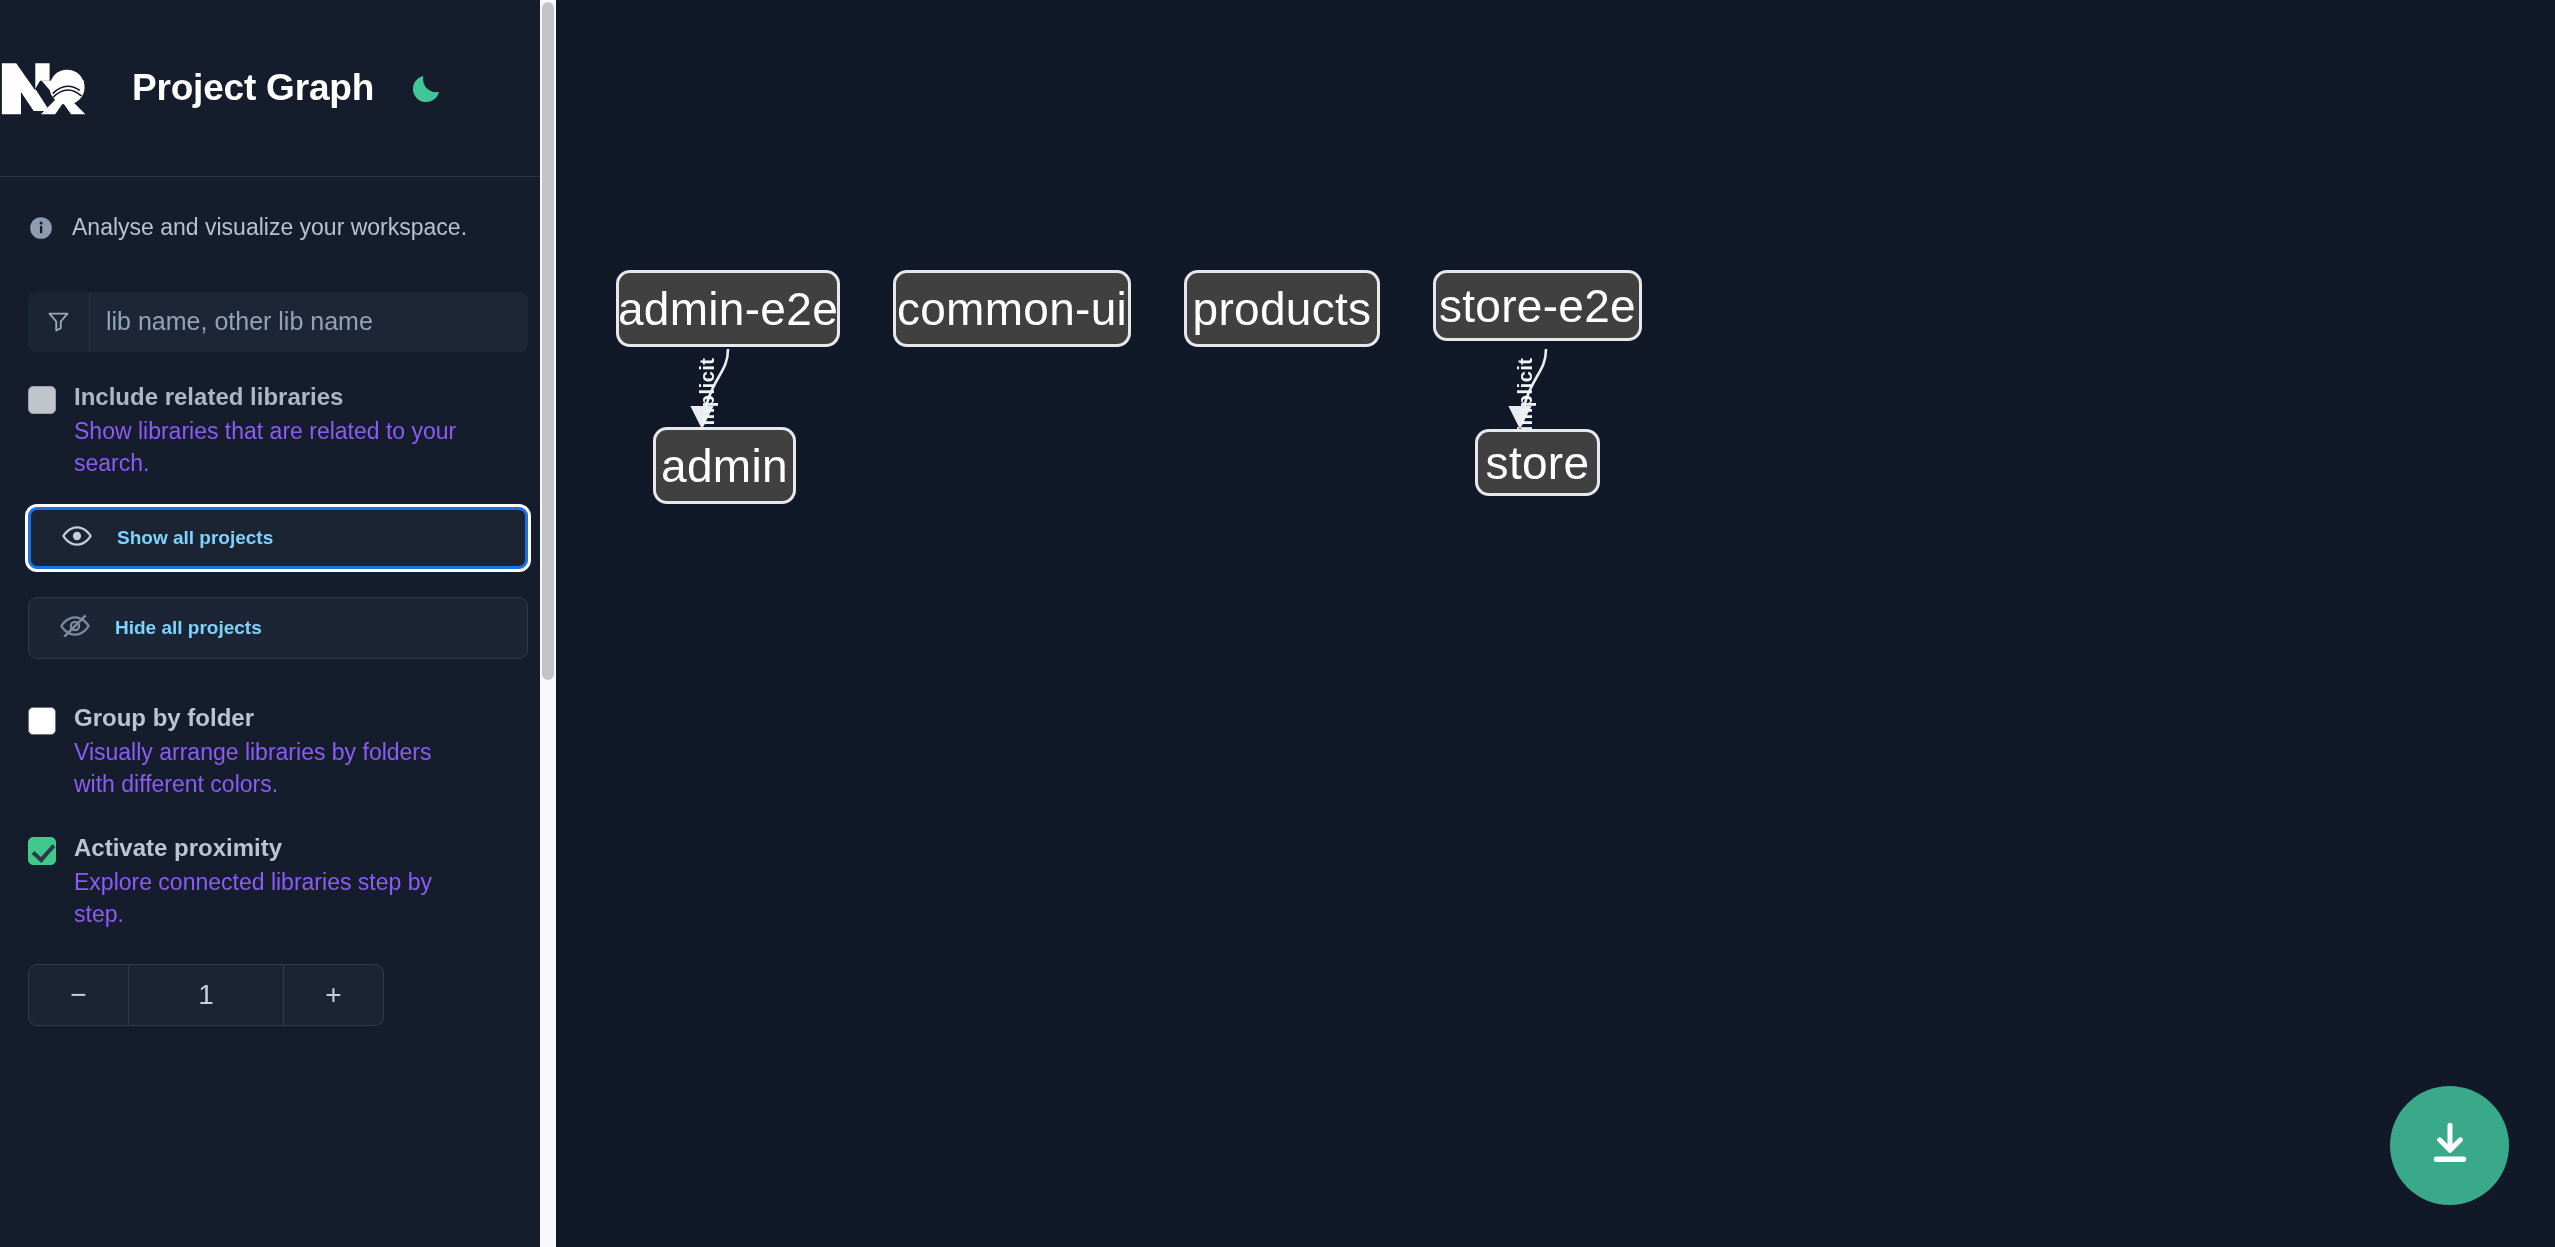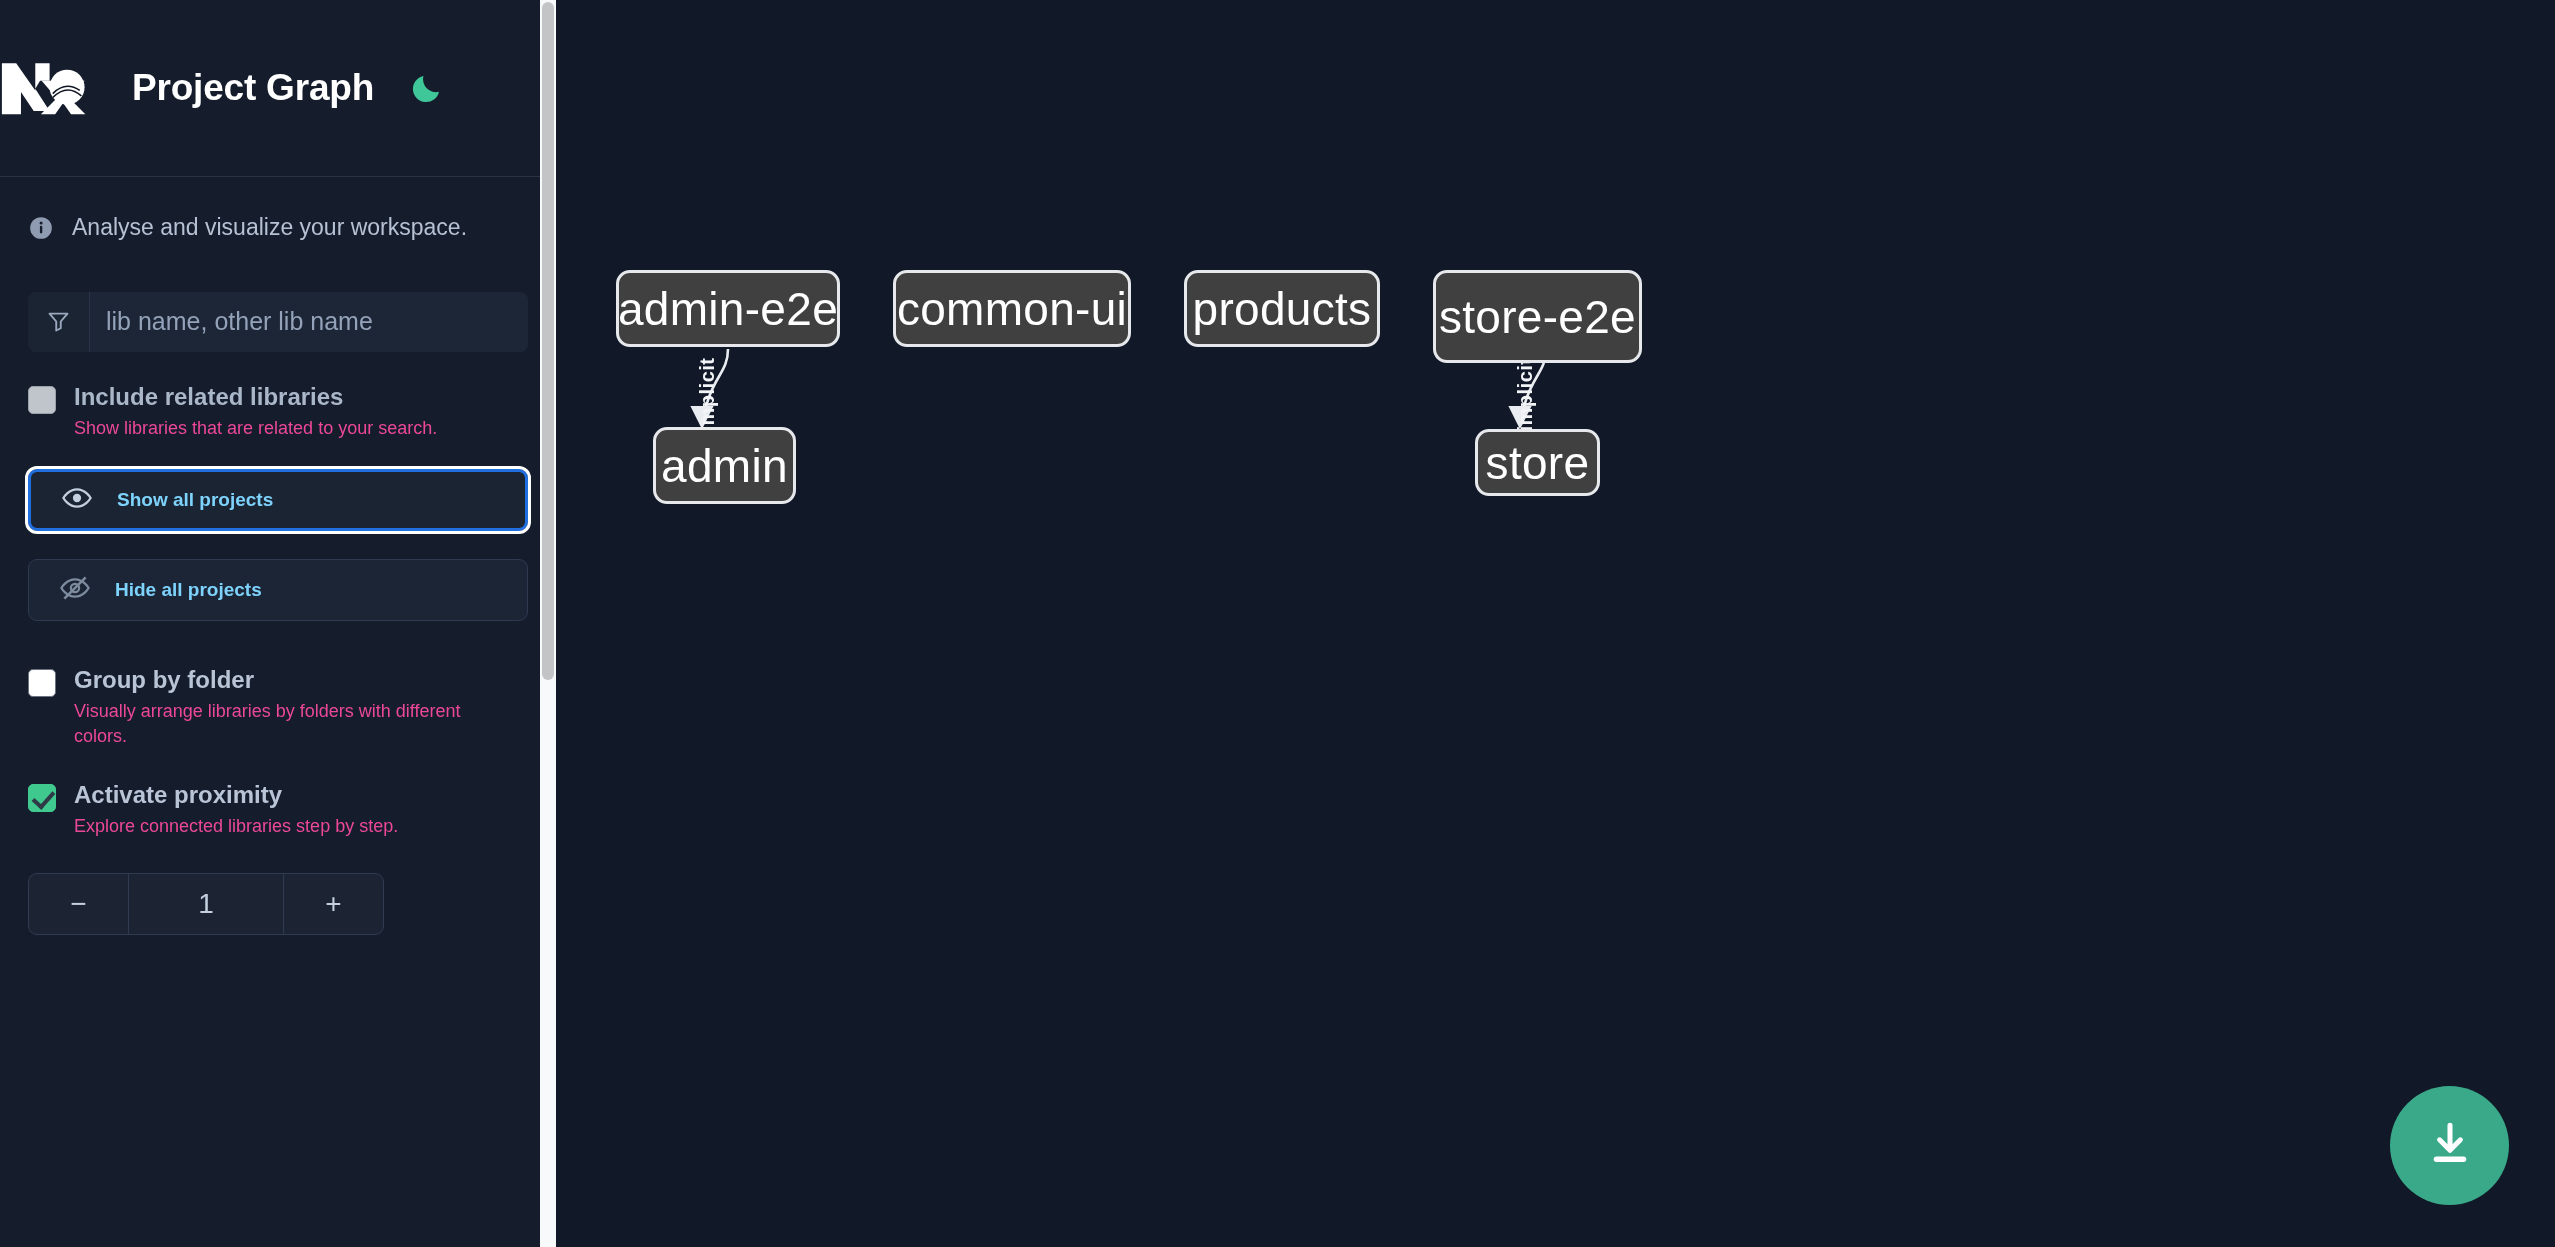--- a/index.html
+++ b/index.html
@@ -122,22 +122,22 @@
   }
   .chk-texts { flex: 1; }
   .chk-label {
     font-size: 24px;
     font-weight: 700;
     color: #aab7c9;
     line-height: 1.25;
   }
   .chk-label.bright { color: #b9c5d6; }
   .chk-desc {
-    font-size: 18px;
-    color: #ec4899;
+    font-size: 23px;
+    color: #8b5cf6;
     line-height: 1.38;
     margin-top: 4px;
     max-width: 392px;
   }
 
   
   .big-btn {
     margin-top: 28px;
     height: 62px;
     border-radius: 9px;
@@ -369,21 +369,21 @@
       <path d="M172 349 C 172 370, 160 375, 152 400 C 146 420, 146 424, 146 424" fill="none" stroke="#e9ecf1" stroke-width="2.6" marker-end="url(#arrow)"></path>
       <path d="M990 349 C 990 370, 978 375, 970 400 C 964 420, 964 424, 964 424" fill="none" stroke="#e9ecf1" stroke-width="2.6" marker-end="url(#arrow)"></path>
     </svg>
 
     <div class="edge-label" style="left:106px; top:383px; width:90px; text-align:center;">implicit</div>
     <div class="edge-label" style="left:924px; top:383px; width:90px; text-align:center;">implicit</div>
 
     <div class="node" style="left:60px; top:270px; width:224px; height:77px;">admin-e2e</div>
     <div class="node" style="left:337px; top:270px; width:238px; height:77px;">common-ui</div>
     <div class="node" style="left:628px; top:270px; width:196px; height:77px;">products</div>
-    <div class="node" style="left:877px; top:270px; width:209px; height:93px;">store-e2e</div>
+    <div class="node" style="left:877px; top:270px; width:209px; height:71px;">store-e2e</div>
     <div class="node" style="left:97px; top:427px; width:143px; height:77px;">admin</div>
     <div class="node" style="left:919px; top:429px; width:125px; height:67px;">store</div>
 
     <button id="fab">
       <span>
         <svg width="50" height="50" viewBox="0 0 24 24">
           <path d="M12 3v11" stroke="#ffffff" stroke-width="2.4" stroke-linecap="round" fill="none"></path>
           <path d="M7 10l5 5 5-5" stroke="#ffffff" stroke-width="2.4" stroke-linecap="round" stroke-linejoin="round" fill="none"></path>
           <path d="M5.5 19.3h13" stroke="#ffffff" stroke-width="2.6" stroke-linecap="round"></path>
         </svg>

